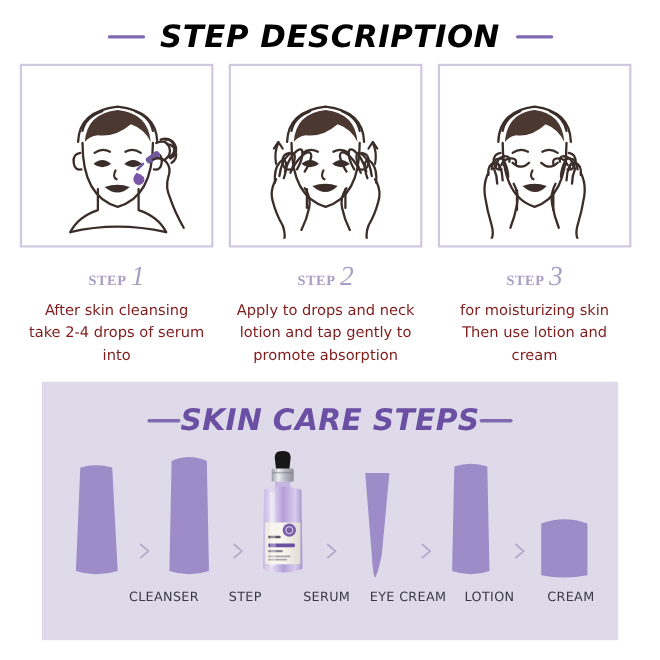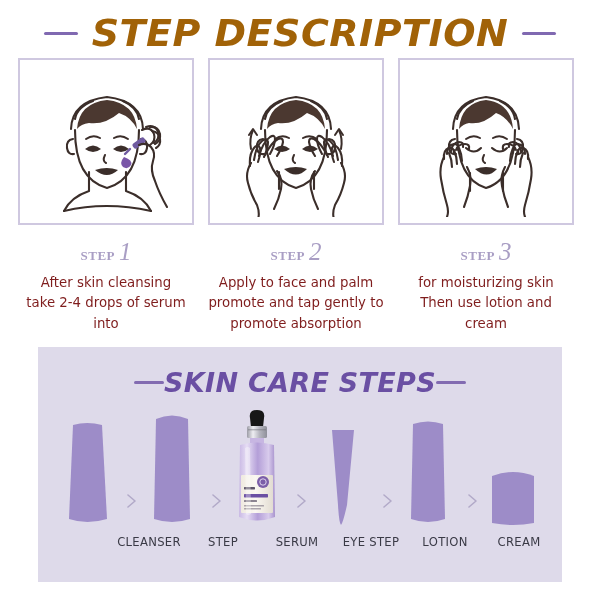--- a/index.html
+++ b/index.html
@@ -43,23 +43,23 @@
     height: 3px;
     background: #6a4fa3;
     border-radius: 2px;
     opacity: .85;
   }
 
   .main-title {
     font-family: "DejaVu Sans", sans-serif;
     font-weight: bold;
     font-style: italic;
-    font-size: 38px;
+    font-size: 28px;
     letter-spacing: .5px;
-    color: #a16207;
+    color: #000000;
     white-space: nowrap;
   }
 
   .cards-row {
     display: flex;
     justify-content: flex-start;
     gap: 14px;
     padding: 4px 18px 0 18px;
   }
 
@@ -321,22 +321,22 @@
             <g fill="none" stroke="#3b2e2a" stroke-width="2" stroke-linecap="round" stroke-linejoin="round">
               <path d="M120 82 q2 -10 -2 -19"></path>
               <path d="M114 68 l4 -6 l4 6"></path>
             </g>
           </svg>
         </div>
         <div class="step-heading">
           <span class="step-word">STEP</span><span class="step-num">2</span>
         </div>
         <div class="step-desc">
-          <div>Apply to face and palm</div>
-          <div>promote and tap gently to</div>
+          <div>Apply to drops and neck</div>
+          <div>lotion and tap gently to</div>
           <div>promote absorption</div>
         </div>
       </div>
 
       <div class="step-card">
         <div class="card-frame">
           <svg width="150" height="150" viewBox="0 0 150 150">
             <g fill="none" stroke="#3b2e2a" stroke-width="2.1" stroke-linecap="round" stroke-linejoin="round">
               <path d="M59 106 L59 124"></path>
               <path d="M92 106 L92 124"></path>
@@ -500,20 +500,20 @@
           <path d="M3 9 Q24 1 45 9 L45 56 Q24 60 3 56 Z" fill="#9d8cc8"></path>
         </svg>
       </div>
 
     </div>
 
     <div class="labels-row">
       <div class="product-label">CLEANSER</div>
       <div class="product-label">STEP</div>
       <div class="product-label">SERUM</div>
-      <div class="product-label">EYE STEP</div>
+      <div class="product-label">EYE CREAM</div>
       <div class="product-label">LOTION</div>
       <div class="product-label">CREAM</div>
     </div>
 
   </div>
 
 </div>
 
 </body></html>

